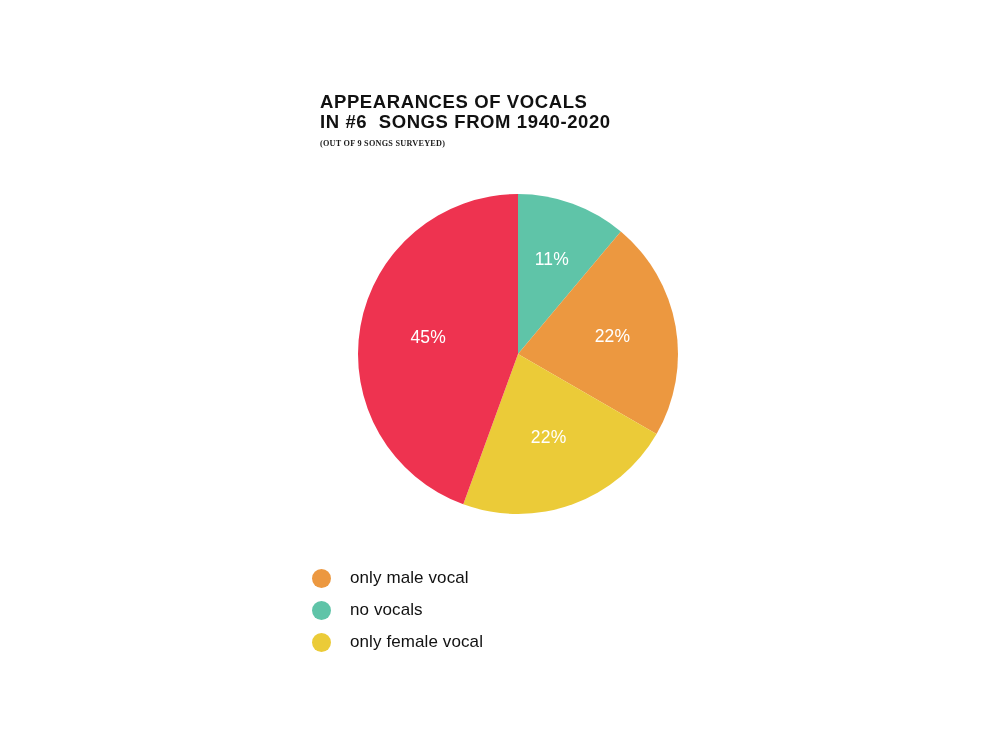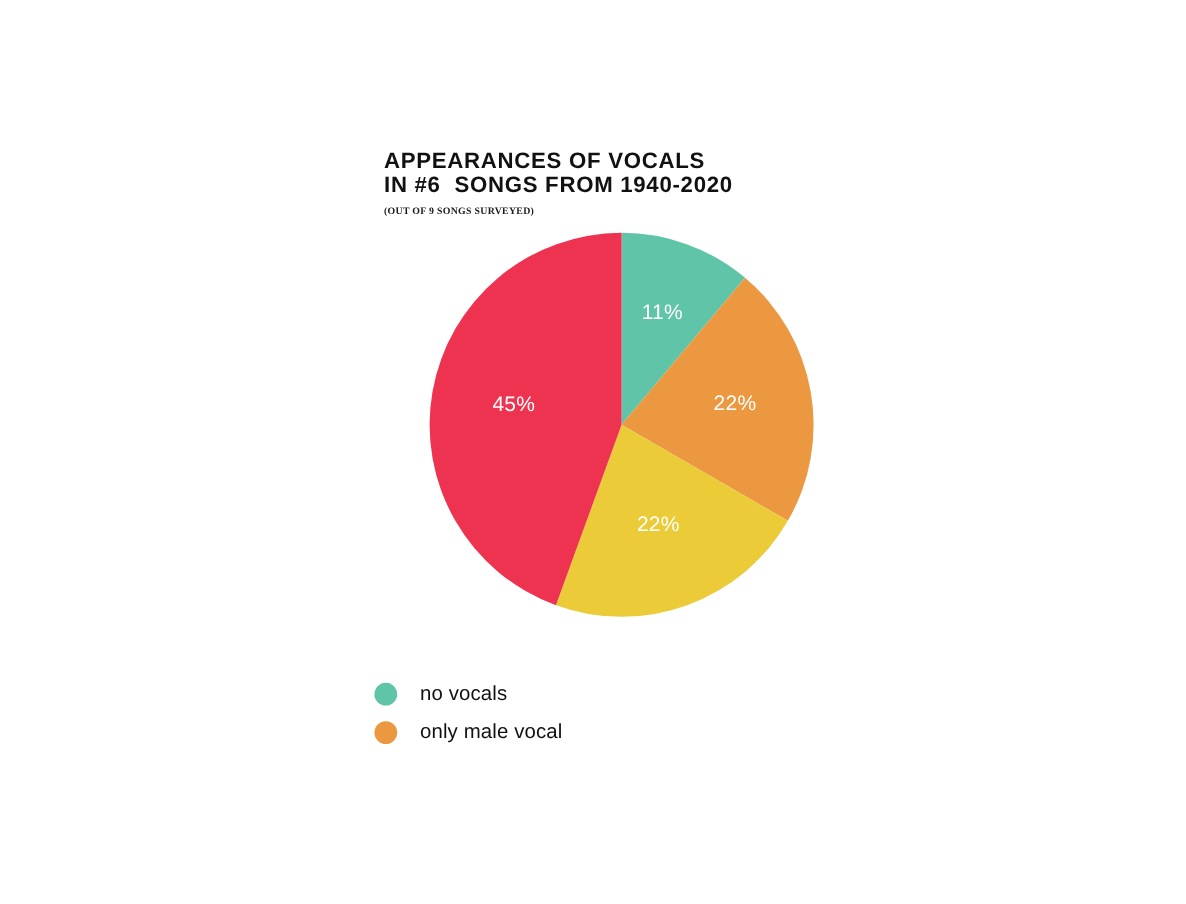--- a/index.html
+++ b/index.html
@@ -23,21 +23,20 @@
     width: 988px;
     height: 753px;
   }
 
   
   #title-block {
     position: absolute;
     left: 280px;
     top: 76px;
     width: 520px;
-    margin-top: 32px;
   }
   .title-line {
     font-size: 18.5px;
     font-weight: bold;
     letter-spacing: 0.6px;
     line-height: 20px;
     color: #111111;
     white-space: pre;
   }
   #chart-subtitle {
@@ -121,22 +120,26 @@
           <text x="511.9" y="244.8" class="slice-label">11%</text>
           <text x="572.5" y="321.3" class="slice-label">22%</text>
           <text x="508.6" y="422.2" class="slice-label">22%</text>
           <text x="388.2" y="322.2" class="slice-label">45%</text>
         </g>
     </svg>
   </div>
 
   <div id="legend">
       <div class="legend-item">
+        <span class="legend-swatch" style="background: rgb(236, 152, 64);"></span>
+        <span class="legend-label">only male vocal</span>
+      </div>
+      <div class="legend-item">
         <span class="legend-swatch" style="background: rgb(95, 196, 168);"></span>
         <span class="legend-label">no vocals</span>
       </div>
       <div class="legend-item">
-        <span class="legend-swatch" style="background: rgb(236, 152, 64);"></span>
-        <span class="legend-label">only male vocal</span>
+        <span class="legend-swatch" style="background: rgb(235, 203, 56);"></span>
+        <span class="legend-label">only female vocal</span>
       </div>
     </div>
 
 </figure>
 
 </body></html>

